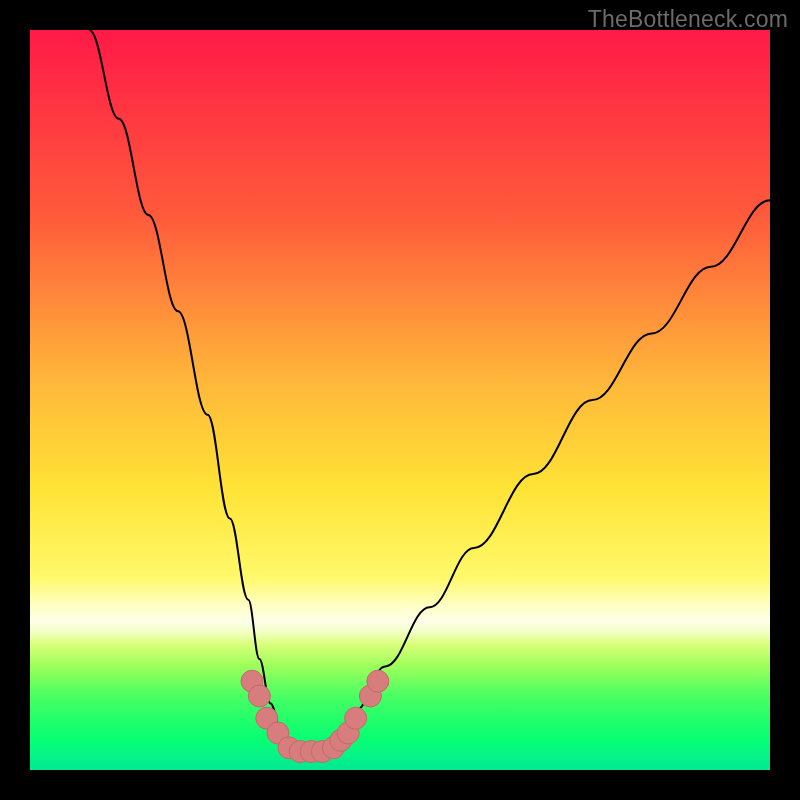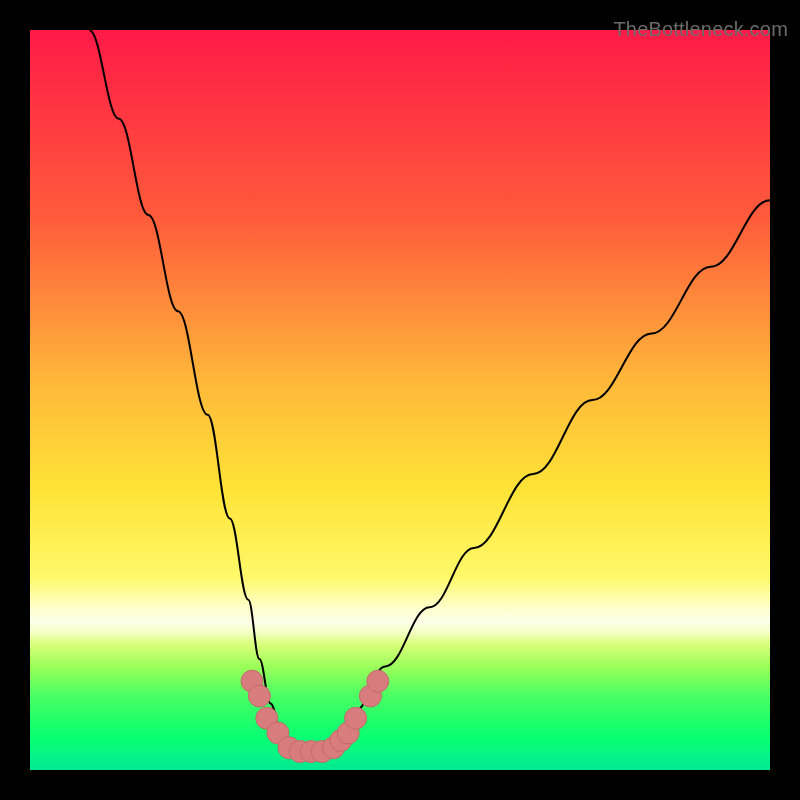--- a/index.html
+++ b/index.html
@@ -37,24 +37,24 @@
       #9cff5a 86%,
       #49ff63 90%,
       #19ff6d 94%,
       #07ff74 96%,
       #06f488 98%,
       #02e890 100%
     );
   }
   .watermark {
     position: absolute;
-    top: 18px;
+    top: 6px;
     right: 12px;
     color: #6b6b6b;
-    font-size: 20px;
+    font-size: 23px;
     font-weight: 500;
     letter-spacing: 0.2px;
     z-index: 5;
   }
   svg.curve {
     position: absolute;
     left: 0;
     top: 0;
     width: 740px;
     height: 740px;

